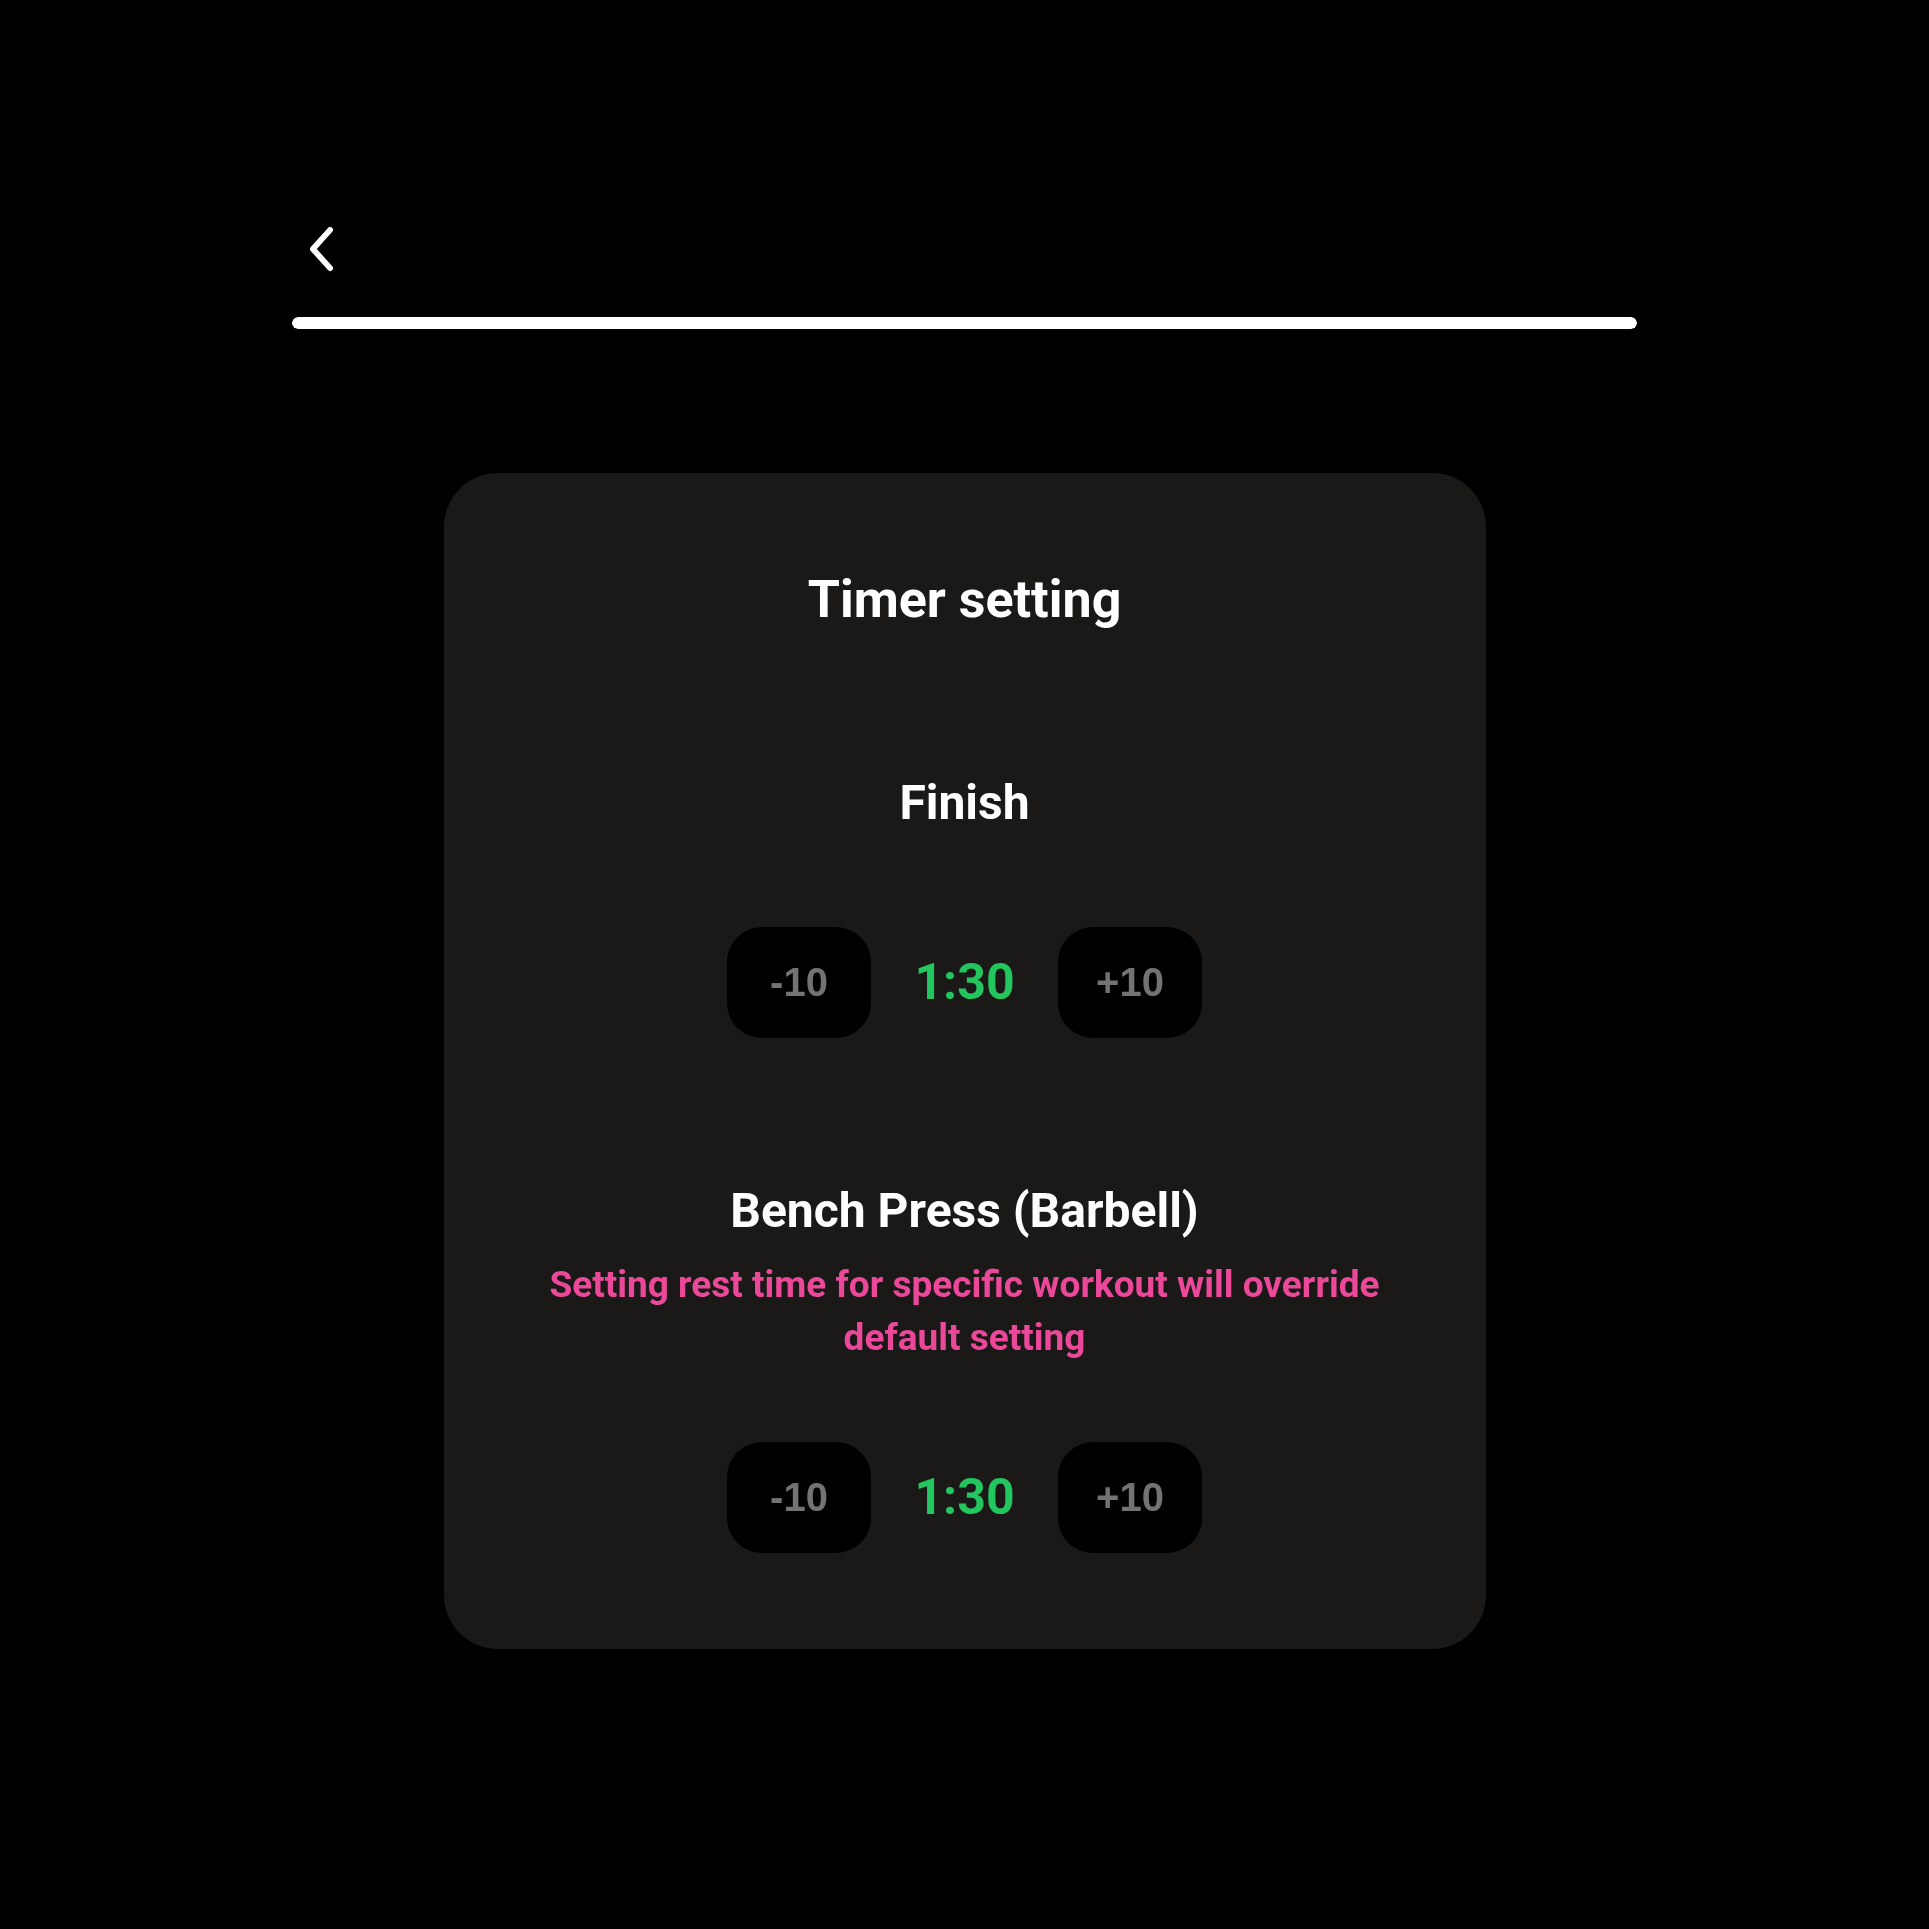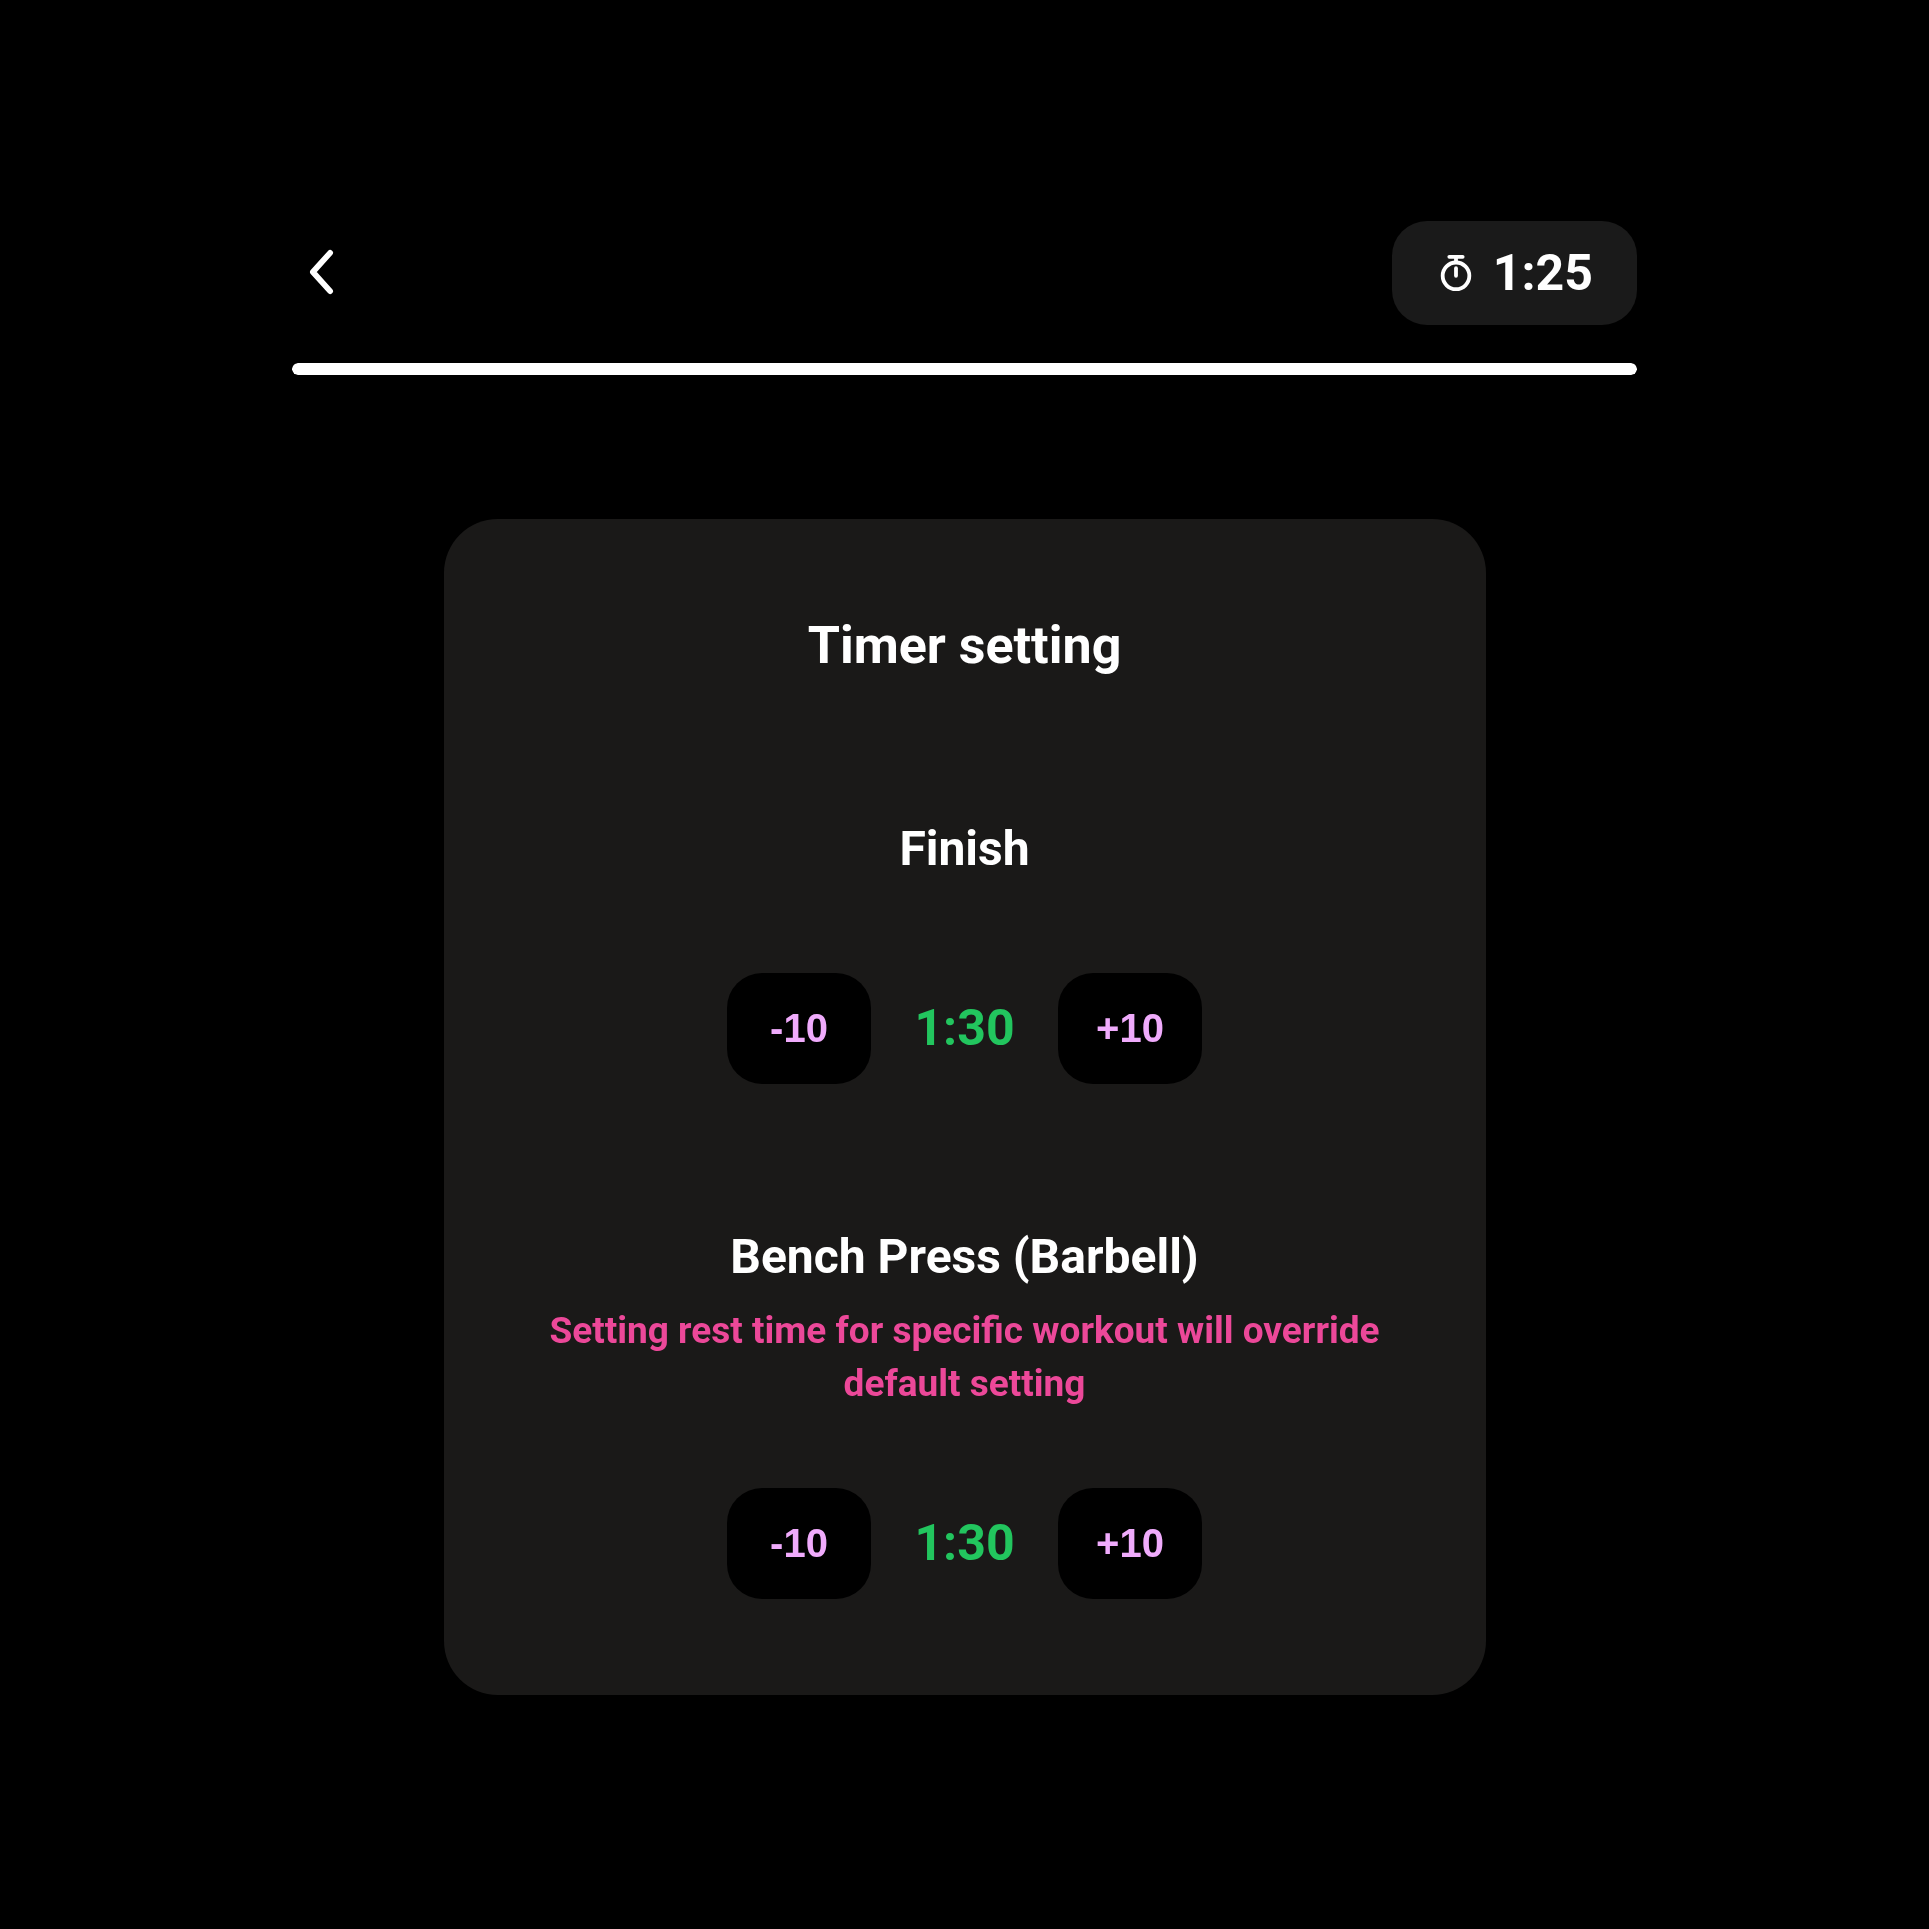--- a/index.html
+++ b/index.html
@@ -142,21 +142,21 @@
 
     .stepper {
       display: flex;
       align-items: center;
       gap: 31px;
       margin-top: 77px;
     }
 
     .stepper-button {
       background: #000000;
-      color: #f0abfc;
+      color: #737373;
       border: none;
       border-radius: 35px;
       font-size: 40px;
       font-weight: 600;
       padding: 33px 37px;
       cursor: pointer;
       min-width: 144px;
     }
 
     .stepper-value {
@@ -174,31 +174,20 @@
 
   <div class="header">
     <button class="back-button">
       <span>
         <svg width="29" height="46" viewBox="0 0 30 48" fill="none">
           <path d="M24 4 L6 24 L24 44" stroke="#ffffff" stroke-width="6" stroke-linecap="round" stroke-linejoin="round"></path>
         </svg>
       </span>
     </button>
 
-    <div class="timer-badge">
-      <span class="timer-icon">
-        <svg width="40" height="40" viewBox="0 0 42 42" fill="none">
-          <circle cx="21" cy="24" r="14" stroke="#ffffff" stroke-width="4"></circle>
-          <line x1="14" y1="4" x2="28" y2="4" stroke="#ffffff" stroke-width="4" stroke-linecap="round"></line>
-          <line x1="21" y1="4" x2="21" y2="10" stroke="#ffffff" stroke-width="4"></line>
-          <line x1="21" y1="24" x2="21" y2="16" stroke="#ffffff" stroke-width="4" stroke-linecap="round"></line>
-        </svg>
-      </span>
-      <span class="timer-value">1:25</span>
-    </div>
 
   </div>
 
   <div class="progress-bar">
     <div class="progress-fill" style="width:100%"></div>
   </div>
 
   <div class="modal-card">
     <div class="modal-title">Timer setting</div>
 

